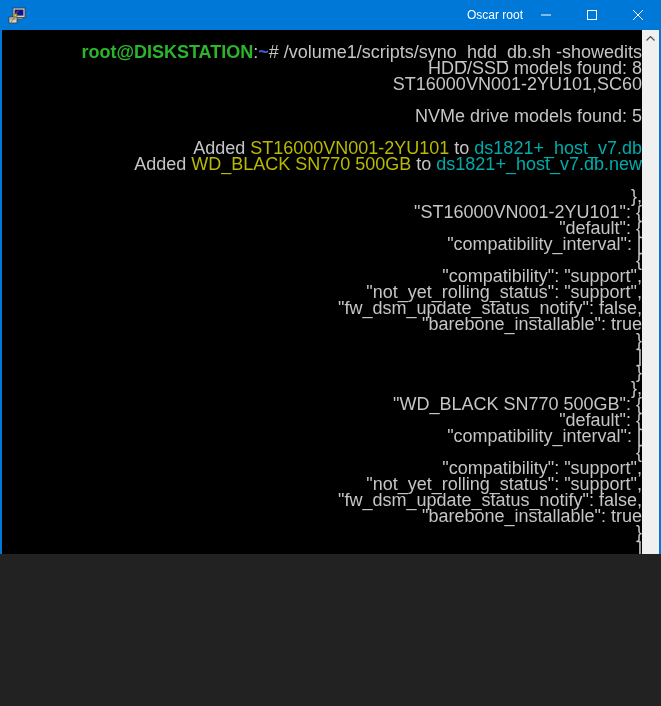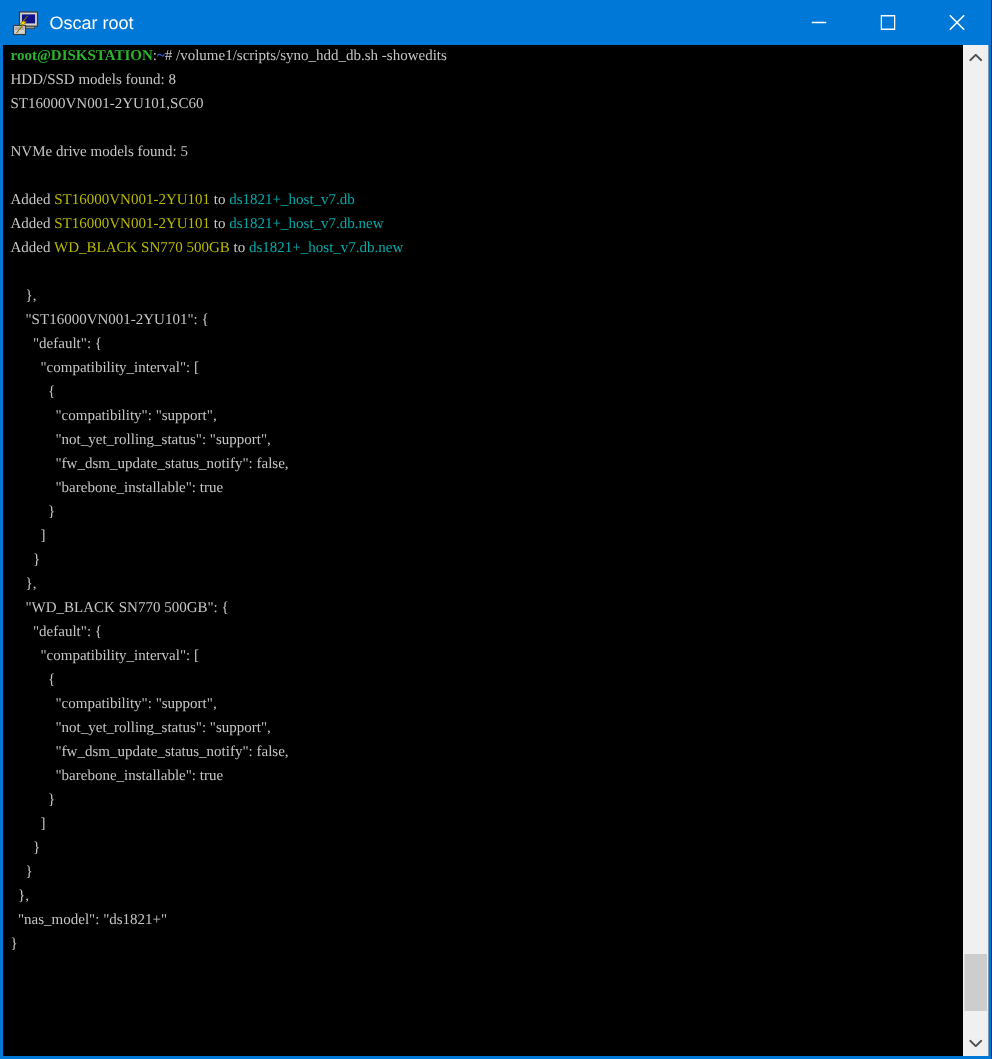--- a/index.html
+++ b/index.html
@@ -1,22 +1,22 @@
 <!DOCTYPE html>
 <html style="--titlebar: #0078D7; --background: #000000; --foreground: #C5C5C5; --green: #2CB52C; --blue: #3C5FD8; --yellow: #B9B900; --cyan: #00ABAB; --scrollbar_track: #F0F0F0; --scrollbar_thumb: #CDCDCD; --scrollbar_arrow: #505050;"><head>
 <meta charset="utf-8">
 <style>
   html,body { margin:0; padding:0; background:#222; }
   * { box-sizing:border-box; }
 
   .window {
-    width:661px; height:706px;
+    width:661px; height:554px;
     display:flex; flex-direction:column;
     font-family:"Liberation Sans", sans-serif;
-    position:relative; overflow:hidden;
+    position:relative; overflow:hidden;text-align:right;
   }
 
   
   .titlebar {
     height:30px; flex:0 0 30px;
     background:var(--titlebar);
     display:flex; align-items:center;
     user-select:none;
   }
   .titlebar .app-icon { width:18px; height:17px; margin:0 7px 0 8px; flex:0 0 auto; }
@@ -35,24 +35,24 @@
   
   .body {
     flex:1 1 auto; display:flex;
     border:2px solid var(--titlebar); border-top:none;
     background:var(--background);
   }
 
   .terminal {
     flex:1 1 auto;
     background:var(--background);
-    padding:0 0 0 5px;
+    padding:14px 0 0 5px;
     overflow:hidden;
-    font-family:Liberation Serif, serif;
-    font-size:10px; line-height:16px;
+    font-family:Liberation Sans, sans-serif;
+    font-size:18px; line-height:16px;
     color:var(--foreground);
   }
   .term-line { white-space:pre; height:16px; }
   .c-fg     { color:var(--foreground); }
   .c-green  { color:var(--green);  font-weight:bold; }
   .c-blue   { color:var(--blue);   font-weight:bold; }
   .c-yellow { color:var(--yellow); }
   .c-cyan   { color:var(--cyan); }
 
   
@@ -115,21 +115,20 @@
 
   <div class="body">
     <div class="terminal">
         <div class="term-line"><span class="c-green">root@DISKSTATION</span><span class="c-fg">:</span><span class="c-blue">~</span><span class="c-fg"># /volume1/scripts/syno_hdd_db.sh -showedits</span></div>
         <div class="term-line"><span class="c-fg">HDD/SSD models found: 8</span></div>
         <div class="term-line"><span class="c-fg">ST16000VN001-2YU101,SC60</span></div>
         <div class="term-line">&nbsp;</div>
         <div class="term-line"><span class="c-fg">NVMe drive models found: 5</span></div>
         <div class="term-line">&nbsp;</div>
         <div class="term-line"><span class="c-fg">Added </span><span class="c-yellow">ST16000VN001-2YU101</span><span class="c-fg"> to </span><span class="c-cyan">ds1821+_host_v7.db</span></div>
-        <div class="term-line"><span class="c-fg">Added </span><span class="c-yellow">ST16000VN001-2YU101</span><span class="c-fg"> to </span><span class="c-cyan">ds1821+_host_v7.db.new</span></div>
         <div class="term-line"><span class="c-fg">Added </span><span class="c-yellow">WD_BLACK SN770 500GB</span><span class="c-fg"> to </span><span class="c-cyan">ds1821+_host_v7.db.new</span></div>
         <div class="term-line">&nbsp;</div>
         <div class="term-line"><span class="c-fg">    },</span></div>
         <div class="term-line"><span class="c-fg">    "ST16000VN001-2YU101": {</span></div>
         <div class="term-line"><span class="c-fg">      "default": {</span></div>
         <div class="term-line"><span class="c-fg">        "compatibility_interval": [</span></div>
         <div class="term-line"><span class="c-fg">          {</span></div>
         <div class="term-line"><span class="c-fg">            "compatibility": "support",</span></div>
         <div class="term-line"><span class="c-fg">            "not_yet_rolling_status": "support",</span></div>
         <div class="term-line"><span class="c-fg">            "fw_dsm_update_status_notify": false,</span></div>

